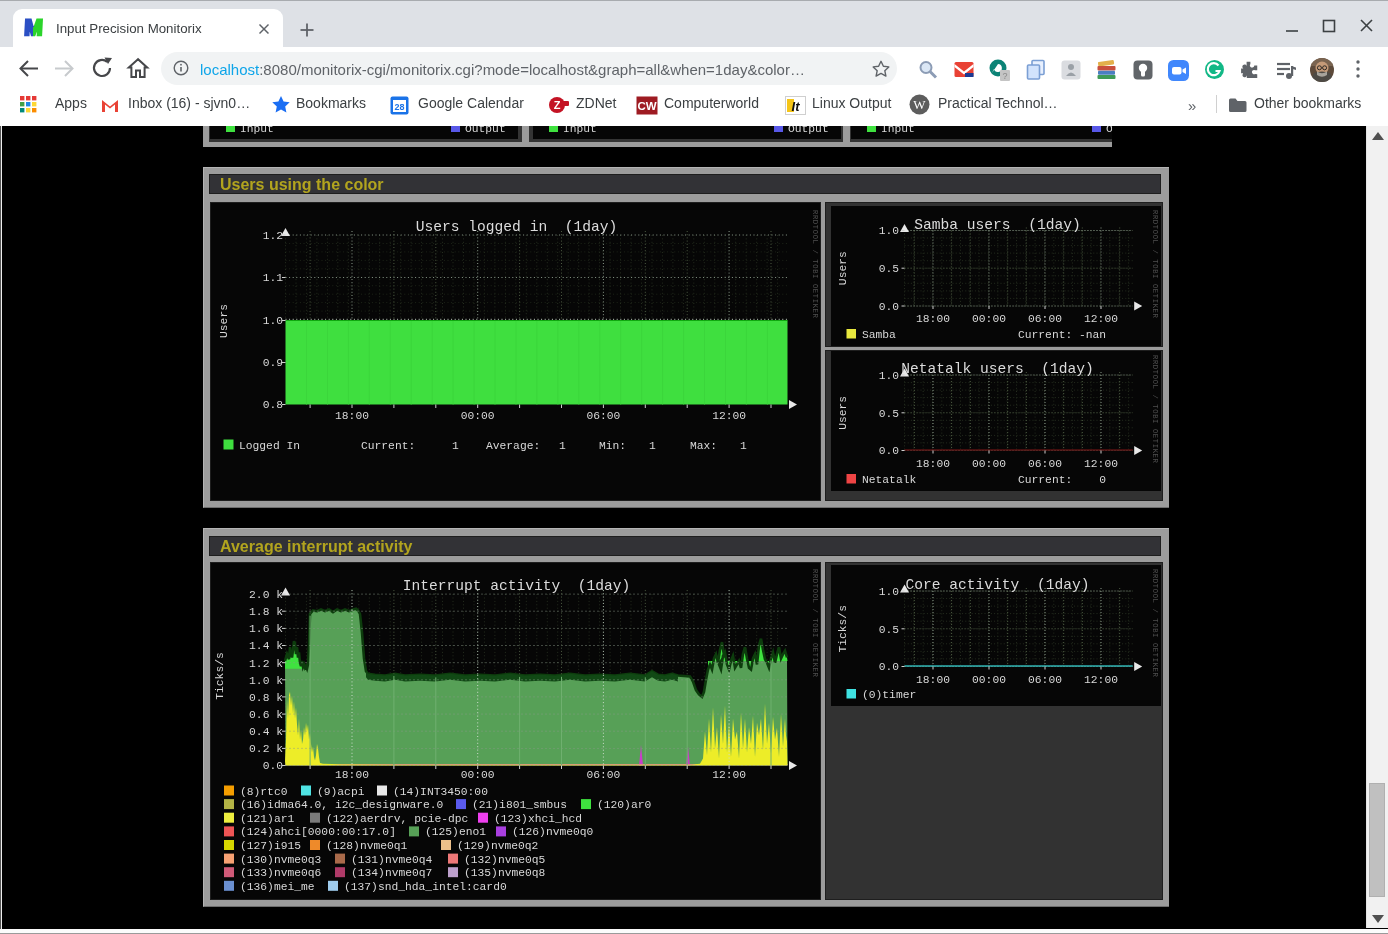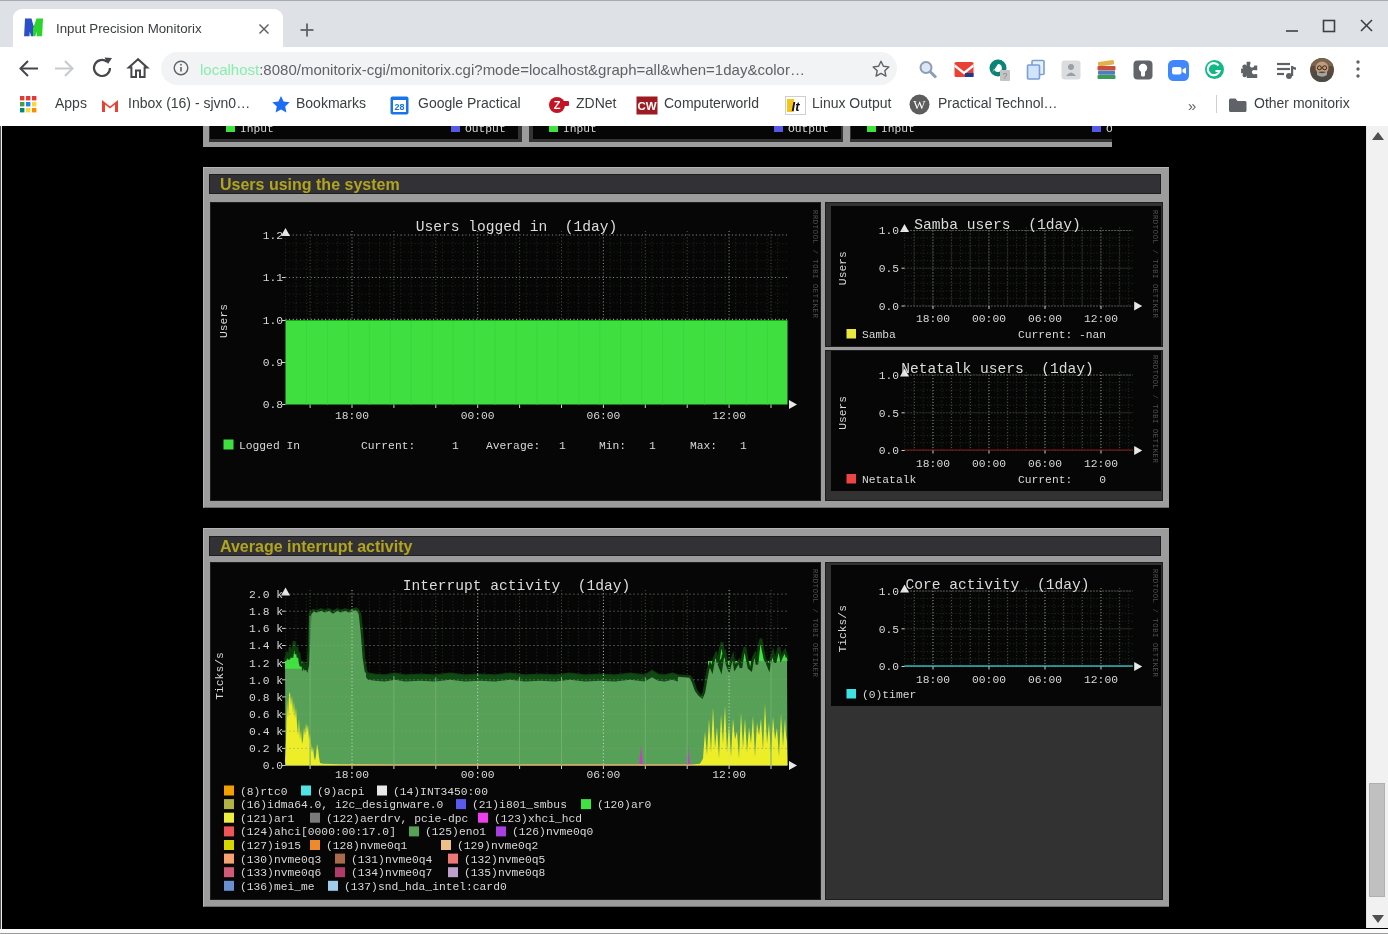--- a/index.html
+++ b/index.html
@@ -58,21 +58,21 @@
   </svg>
 <svg width="24" height="24" style="position:absolute;left:126px;top:56px">
 <path d="M12,3.2 L2.8,11.5 L5.4,11.5 L5.4,21 L10,21 L10,14.5 L14,14.5 L14,21 L18.6,21 L18.6,11.5 L21.2,11.5 Z" fill="none" stroke="#46474a" stroke-width="2"></path>
   </svg>
 <div style="position:absolute;left:161px;top:52px;width:736px;height:33px;background:#f1f3f4;border-radius:17px"></div>
 <svg width="16" height="16" style="position:absolute;left:173px;top:60px">
 <circle cx="8" cy="8" r="6.8" fill="none" stroke="#5f6368" stroke-width="1.4"></circle>
 <line x1="8" y1="7" x2="8" y2="11.5" stroke="#5f6368" stroke-width="1.6"></line>
 <circle cx="8" cy="4.7" r="0.9" fill="#5f6368"></circle>
   </svg>
-<div style="position:absolute;left:200px;top:61px;font:15px Liberation Sans,sans-serif;color:#5f6368;white-space:nowrap"><span style="color:#86efac">localhost</span>:8080/monitorix-cgi/monitorix.cgi?mode=localhost&amp;graph=all&amp;when=1day&amp;color…</div>
+<div style="position:absolute;left:200px;top:61px;font:15px Liberation Sans,sans-serif;color:#5f6368;white-space:nowrap"><span style="color:#0ea5e9">localhost</span>:8080/monitorix-cgi/monitorix.cgi?mode=localhost&amp;graph=all&amp;when=1day&amp;color…</div>
 <svg width="18" height="18" style="position:absolute;left:872px;top:59.5px">
 <path d="M9,1.3 l2.4,5 5.4,0.6 -4,3.8 1.1,5.4 -4.9,-2.7 -4.9,2.7 1.1,-5.4 -4,-3.8 5.4,-0.6 z" fill="none" stroke="#5f6368" stroke-width="1.4" stroke-linejoin="round"></path>
   </svg>
 <svg width="22" height="22" style="position:absolute;left:917px;top:58.5px">
 <circle cx="9" cy="8.5" r="5.5" fill="#dbe7f5" stroke="#8c9cb5" stroke-width="2"></circle>
 <line x1="13" y1="12.5" x2="19" y2="18.5" stroke="#8c9cb5" stroke-width="3"></line>
   </svg>
 <svg width="22" height="22" style="position:absolute;left:953px;top:58.5px">
 <rect x="1.5" y="3" width="19" height="15" rx="1.5" fill="#e94235"></rect>
 <path d="M1.5,5 L11,12.5 L20.5,5 L20.5,8 L11,15.5 L1.5,8 Z" fill="#fff"></path>
@@ -195,26 +195,26 @@
 <text x="10.5" y="15" font-family="Liberation Serif,serif" font-size="13" fill="#fff" text-anchor="middle">W</text>
   </svg>
 <div style="position:absolute;left:1188px;top:97px;font:15px Liberation Sans,sans-serif;color:#5f6368">»</div>
 <div style="position:absolute;left:1216px;top:95px;width:1px;height:18px;background:#d0d0d0"></div>
 <svg width="20" height="16" style="position:absolute;left:1228px;top:97px">
 <path d="M1,3 a1.5,1.5 0 0 1 1.5,-1.5 h5 l2,2.5 h7.5 a1.5,1.5 0 0 1 1.5,1.5 v8 a1.5,1.5 0 0 1 -1.5,1.5 h-14.5 a1.5,1.5 0 0 1 -1.5,-1.5 z" fill="#5f6368"></path>
   </svg>
 <div class="bmtxt" style="left:55px">Apps</div>
 <div class="bmtxt" style="left:128px">Inbox (16) - sjvn0…</div>
 <div class="bmtxt" style="left:296px">Bookmarks</div>
-<div class="bmtxt" style="left:418px">Google Practical</div>
+<div class="bmtxt" style="left:418px">Google Calendar</div>
 <div class="bmtxt" style="left:576px">ZDNet</div>
 <div class="bmtxt" style="left:664px">Computerworld</div>
 <div class="bmtxt" style="left:812px">Linux Output</div>
 <div class="bmtxt" style="left:938px">Practical Technol…</div>
-<div class="bmtxt" style="left:1254px">Other monitorix</div>
+<div class="bmtxt" style="left:1254px">Other bookmarks</div>
 <div style="position:absolute;left:0;top:126px;width:1366px;height:802px;background:#000;overflow:hidden" id="content"></div>
 <div style="position:absolute;left:0;top:126px;width:1112px;height:21px;overflow:hidden">
     <div style="position:absolute;left:203px;top:0;width:966px;height:20.5px;background:#9c9c9c"></div>
     <div style="position:absolute;left:209px;top:0;width:954px;height:15.5px;background:#343434"></div>
     <div style="position:absolute;left:521.5px;top:0;width:7px;height:20.5px;background:#9c9c9c"></div>
     <div style="position:absolute;left:842.5px;top:0;width:7px;height:20.5px;background:#9c9c9c"></div>
     <div style="position:absolute;left:210px;top:0;width:308px;height:13px;background:#060606"></div>
     <div style="position:absolute;left:226px;top:0;width:9px;height:5.5px;background:#3FE23F"></div>
     <div class="mlg" style="left:240px;top:-3px;">Input</div>
     <div style="position:absolute;left:451px;top:0;width:9px;height:5.5px;background:#5858E8"></div>
@@ -225,21 +225,21 @@
     <div style="position:absolute;left:774px;top:0;width:9px;height:5.5px;background:#5858E8"></div>
     <div class="mlg" style="left:788px;top:-3px;">Output</div>
     <div style="position:absolute;left:851px;top:0;width:307.5px;height:13px;background:#060606"></div>
     <div style="position:absolute;left:867px;top:0;width:9px;height:5.5px;background:#3FE23F"></div>
     <div class="mlg" style="left:881px;top:-3px;">Input</div>
     <div style="position:absolute;left:1092px;top:0;width:9px;height:5.5px;background:#5858E8"></div>
     <div class="mlg" style="left:1106px;top:-3px;">Output</div>
   </div>
 <div style="position:absolute;left:203px;top:167px;width:966px;height:340.5px;background:#9c9c9c;border-top:1px solid #b4b4b4;border-left:1px solid #b4b4b4;border-bottom:1px solid #6e6e6e"></div>
 <div style="position:absolute;left:209px;top:174px;width:952px;height:19.5px;background:#323236;border:1px solid #1e1e1e"></div>
-<div style="position:absolute;left:220px;top:175.5px;font:bold 16px Liberation Sans,sans-serif;color:#b2a41e;white-space:pre">Users using the system</div>
+<div style="position:absolute;left:220px;top:175.5px;font:bold 16px Liberation Sans,sans-serif;color:#b2a41e;white-space:pre">Users using the color</div>
 <div style="position:absolute;left:209.5px;top:201.5px;width:611.5px;height:299px;background:#060606;border:1px solid #1e1e1e"></div>
 <div style="position:absolute;left:824.5px;top:201.5px;width:338px;height:145px;background:#323232;border:1px solid #1e1e1e"></div>
 <div style="position:absolute;left:824.5px;top:350px;width:338px;height:150.5px;background:#323232;border:1px solid #1e1e1e"></div>
 <svg width="607" height="291" style="position:absolute;left:213px;top:206px;background:#060606">
     <line x1="72.5" y1="29" x2="72.5" y2="114.5" stroke="#252d1f" stroke-width="1" stroke-dasharray="1,2.4"></line>
     <line x1="83" y1="29" x2="83" y2="114.5" stroke="#252d1f" stroke-width="1" stroke-dasharray="1,2.4"></line>
     <line x1="93.4" y1="29" x2="93.4" y2="114.5" stroke="#252d1f" stroke-width="1" stroke-dasharray="1,2.4"></line>
     <line x1="103.9" y1="29" x2="103.9" y2="114.5" stroke="#252d1f" stroke-width="1" stroke-dasharray="1,2.4"></line>
     <line x1="114.4" y1="29" x2="114.4" y2="114.5" stroke="#252d1f" stroke-width="1" stroke-dasharray="1,2.4"></line>
     <line x1="124.8" y1="29" x2="124.8" y2="114.5" stroke="#252d1f" stroke-width="1" stroke-dasharray="1,2.4"></line>

